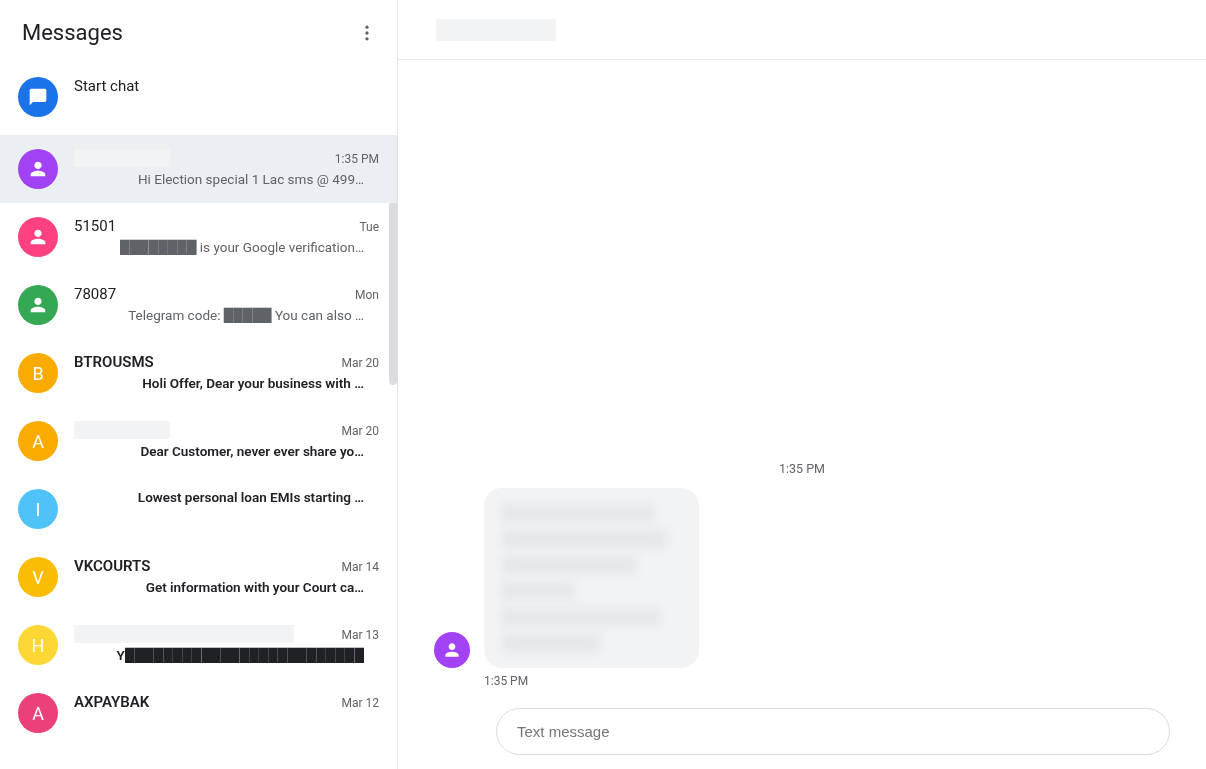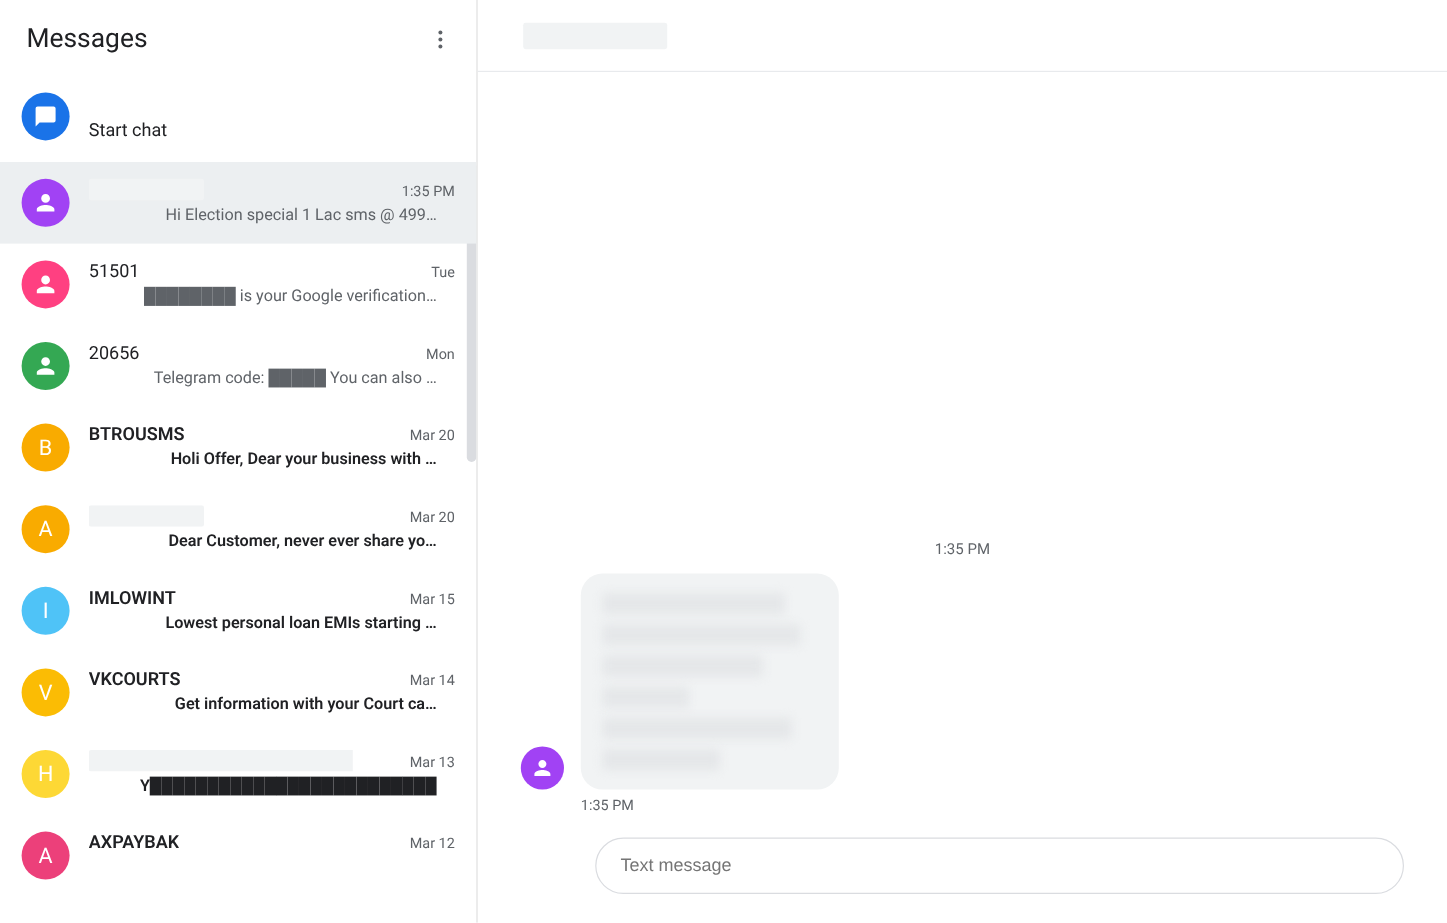--- a/index.html
+++ b/index.html
@@ -33,21 +33,21 @@
     color: #202124;
   }
   .more-icon {
     width: 24px; height: 24px;
     display: flex; align-items: center; justify-content: center;
     cursor: pointer;
     color: #5f6368;
   }
   .start-chat {
     display: flex;
-    align-items: flex-end;
+    align-items: flex-start;
     padding: 12px 18px 18px 18px;
     cursor: pointer;
   }
   .start-chat .circle {
     width: 40px; height: 40px; border-radius: 50%;
     background: #1a73e8;
     display: flex; align-items: center; justify-content: center;
     margin-right: 16px;
     color: #fff;
   }
@@ -158,21 +158,21 @@
     background: #f1f3f4;
     border-radius: 18px;
     padding: 16px 18px;
     width: 215px;
     min-height: 170px;
     display: flex; flex-direction: column; gap: 8px;
   }
   .bubble .line { height: 18px; background: #e5e7e9; border-radius: 3px; filter: blur(4px);}
   .msg-time { font-size: 12px; color: #5f6368; margin: 6px 0 0 50px; }
   .compose {
-    padding: 10px 36px 24px 98px;
+    padding: 10px 36px 14px 98px;
   }
   .compose-input {
     width: 100%;
     border: 1px solid #dadce0;
     border-radius: 24px;
     padding: 14px 20px;
     font-size: 15px;
     color: #5f6368;
     outline: none;
     background: #fff;
@@ -231,21 +231,21 @@
         </div>
       </div>
       <div class="conv-item">
         <div class="avatar person" style="background: rgb(52, 168, 83);">
           <svg viewBox="0 0 24 24">
             <path d="M12 12c2.21 0 4-1.79 4-4s-1.79-4-4-4-4 1.79-4 4 1.79 4 4 4zm0 2c-2.67 0-8 1.34-8 4v2h16v-2c0-2.66-5.33-4-8-4z"></path>
           </svg>
         </div>
         <div class="conv-body">
           <div class="conv-top">
-            <div class="conv-name">20656</div>
+            <div class="conv-name">78087</div>
             <div class="conv-time">Mon</div>
           </div>
           <div class="conv-preview">Telegram code: █████ You can also …</div>
         </div>
       </div>
       <div class="conv-item unread">
         <div class="avatar" style="background: rgb(249, 171, 0);">B</div>
         <div class="conv-body">
           <div class="conv-top">
             <div class="conv-name">BTROUSMS</div>
@@ -260,24 +260,20 @@
           <div class="conv-top">
             <div class="conv-name"><span class="redacted">█████████</span></div>
             <div class="conv-time">Mar 20</div>
           </div>
           <div class="conv-preview">Dear Customer, never ever share yo…</div>
         </div>
       </div>
       <div class="conv-item unread">
         <div class="avatar" style="background: rgb(79, 195, 247);">I</div>
         <div class="conv-body">
-          <div class="conv-top">
-            <div class="conv-name">IMLOWINT</div>
-            <div class="conv-time">Mar 15</div>
-          </div>
           <div class="conv-preview">Lowest personal loan EMIs starting …</div>
         </div>
       </div>
       <div class="conv-item unread">
         <div class="avatar" style="background: rgb(251, 188, 4);">V</div>
         <div class="conv-body">
           <div class="conv-top">
             <div class="conv-name">VKCOURTS</div>
             <div class="conv-time">Mar 14</div>
           </div>

